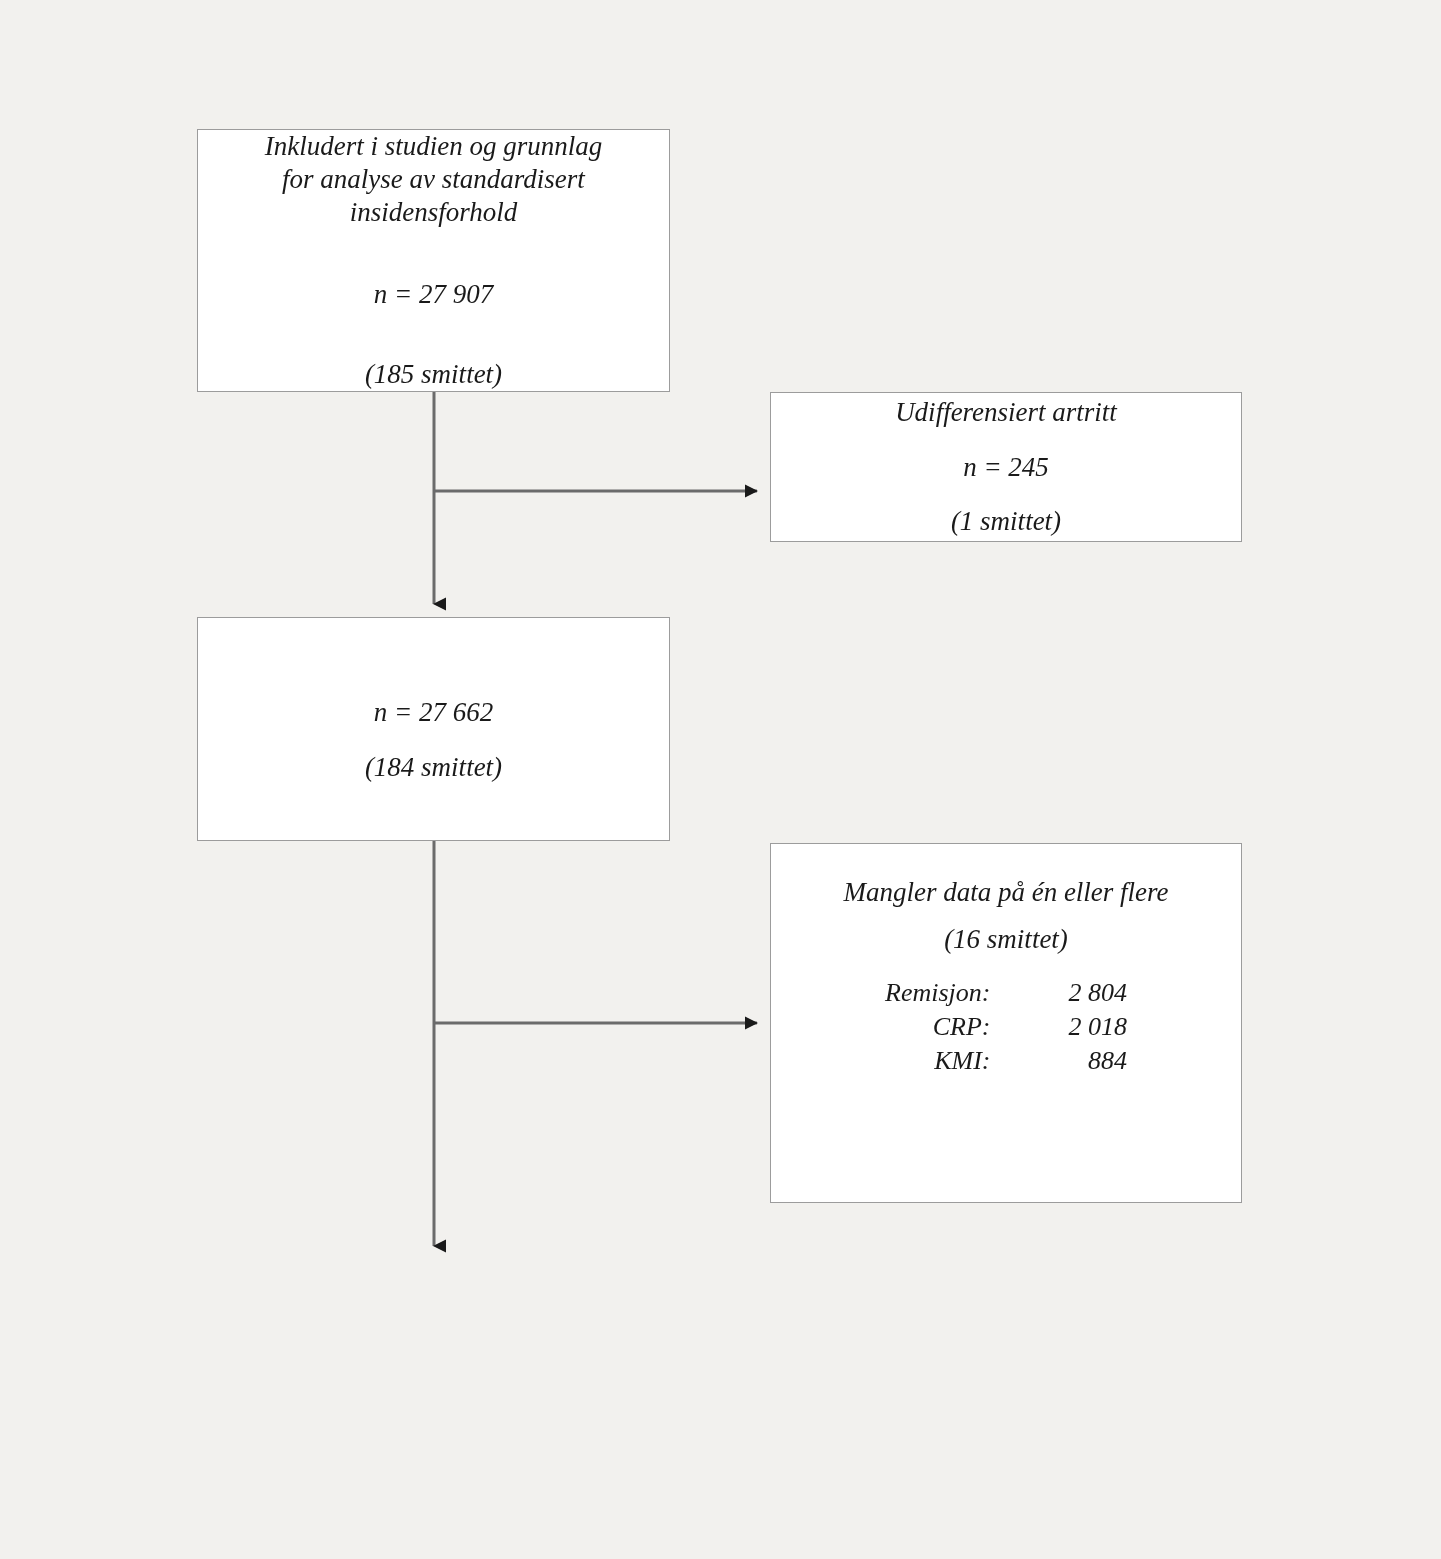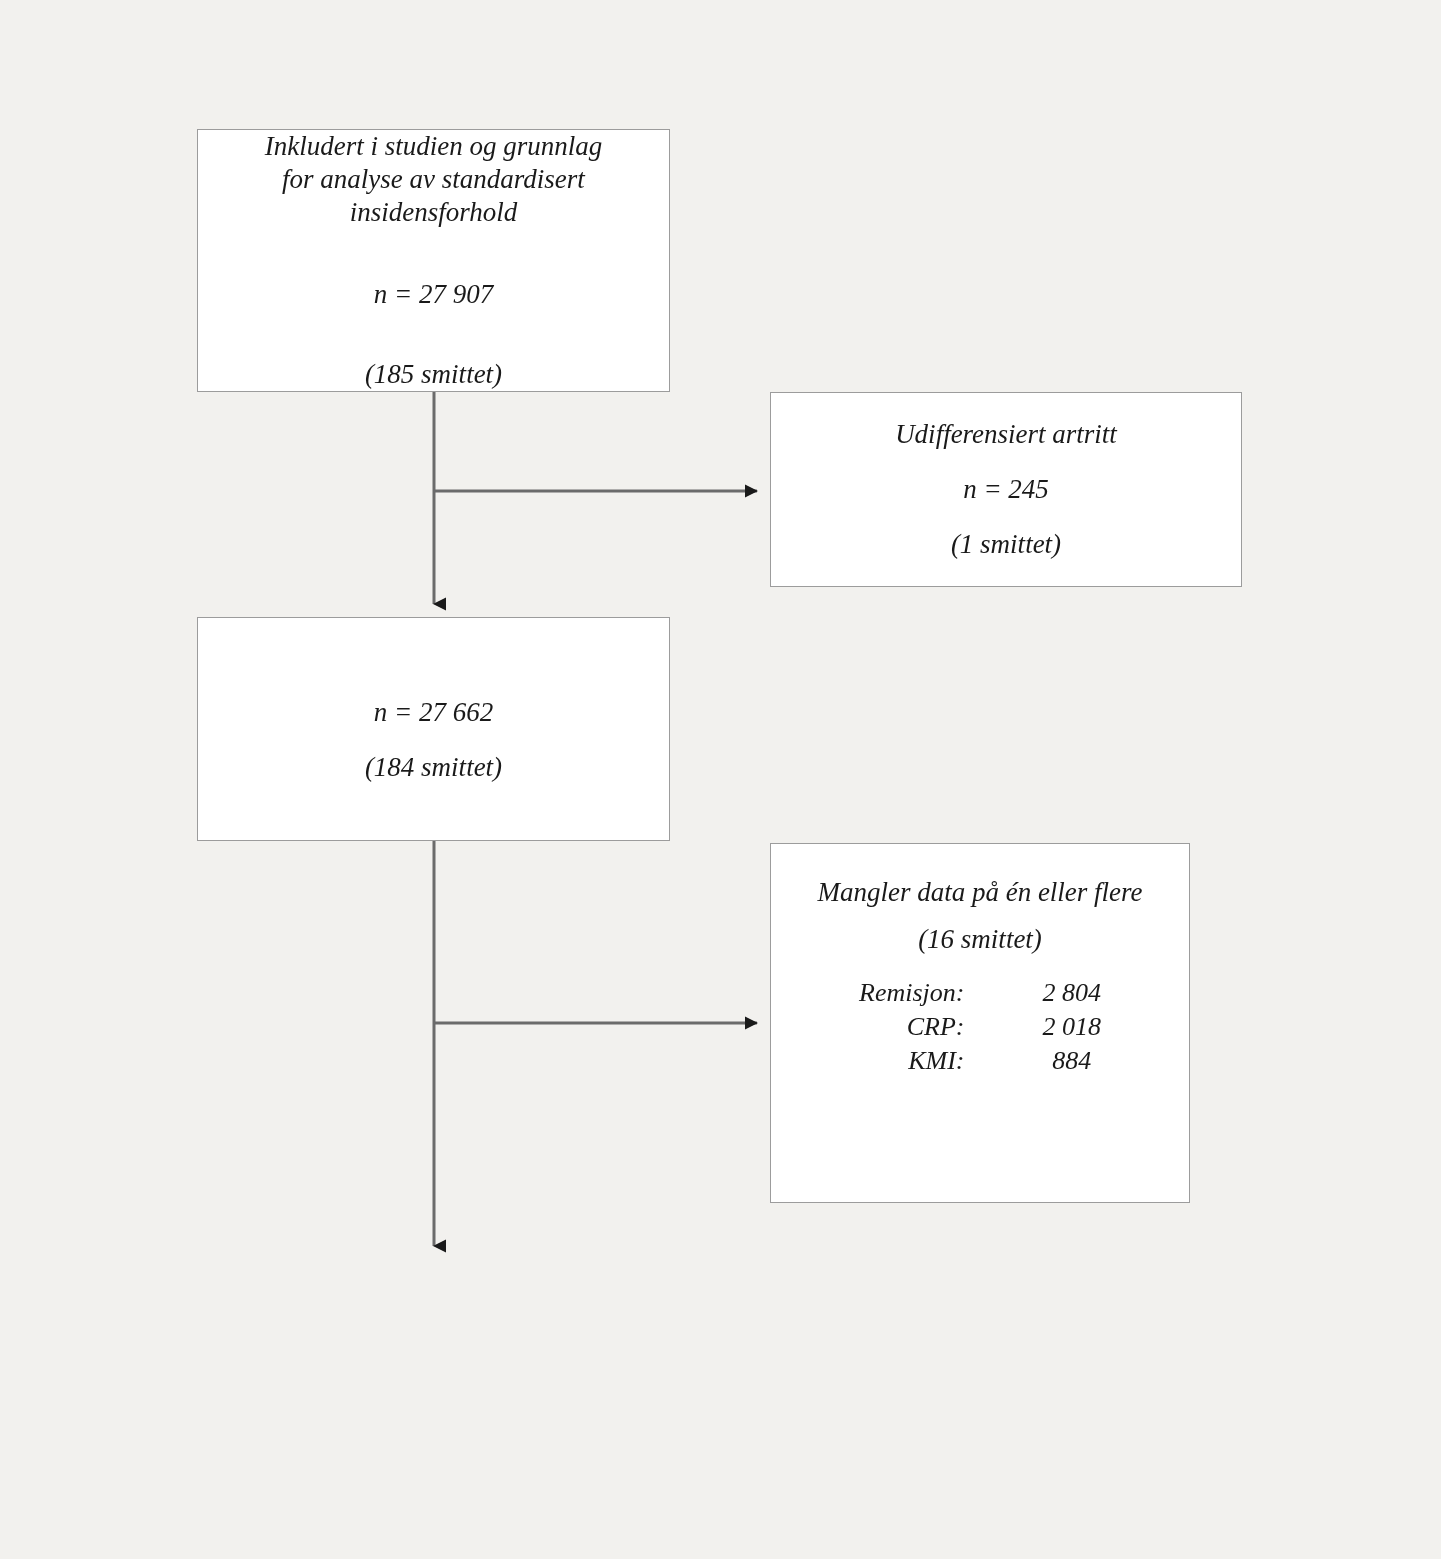--- a/index.html
+++ b/index.html
@@ -53,27 +53,27 @@
   }
   .gap-lg { height: 26px; }
   .gap-md { height: 22px; }
   .gap-sm { height: 14px; }
 
   
   #node-included {
     left: 197px; top: 129px; width: 473px; height: 263px; gap: 18px;
   }
   #node-undiff {
-    left: 770px; top: 392px; width: 472px; height: 195px;
+    left: 770px; top: 392px; width: 472px; height: 150px;
   }
   #node-analysed {
     left: 197px; top: 617px; width: 473px; height: 224px;
   }
   #node-missing {
-    left: 770px; top: 843px; width: 420px; height: 360px;
+    left: 770px; top: 843px; width: 472px; height: 360px;
     justify-content: flex-start;
     padding-top: 32px;
   }
   #node-regression {
     left: 197px; top: 1233px; width: 473px; height: 192px;
   }
 
   
   .missing-table {
     margin-top: 20px;
@@ -83,21 +83,21 @@
   }
   .missing-table td {
     padding: 2px 0;
     white-space: nowrap;
   }
   .missing-table td.label {
     text-align: right;
     padding-right: 78px;
   }
   .missing-table td.value {
-    text-align: center;
+    text-align: right;
   }
   .missing-table tr.total-row td {
     border-top: 1.6px solid #333333;
     padding-top: 5px;
   }
 </style>
 </head>
 <body>
 
 <div id="flow-root">

